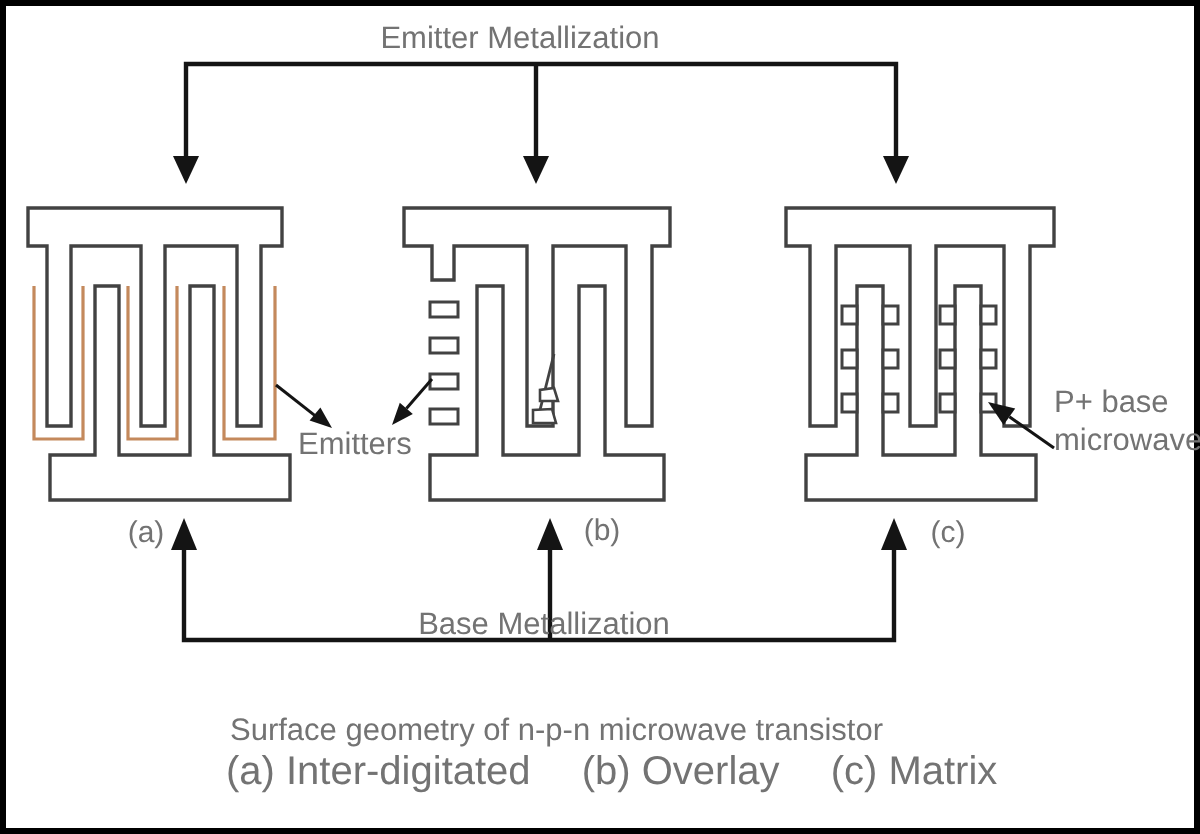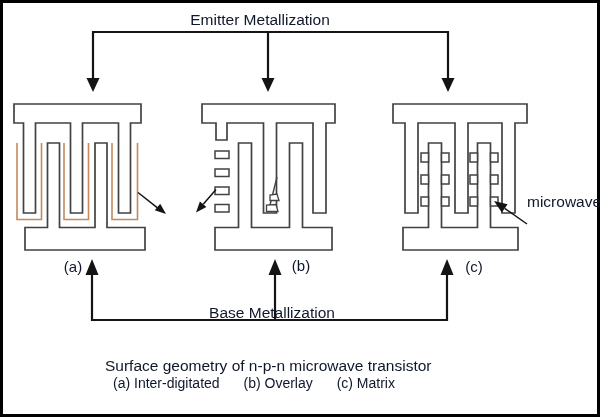--- a/index.html
+++ b/index.html
@@ -7,36 +7,36 @@
     position:relative;
     width:600px;height:417px;
     background:#fff;
     box-sizing:border-box;
     font-family:"Liberation Sans", sans-serif;
     overflow:hidden;
   }
   #diagram-svg{position:absolute;left:0;top:0;width:600px;height:417px;}
   .txt{
     position:absolute;
-    color:#0f172a;
+    color:#737373;
     font-size:15.5px;
     line-height:1.15;
     white-space:nowrap;
   }
   .ctr{text-align:center;}
   #lbl-emitter-met{left:181px;top:11px;width:158px;}
   #lbl-base-met{left:193px;top:304px;width:158px;}
   #lbl-emitters{left:149px;top:214px;}
   #p-base-block{left:527px;top:193px;line-height:18.5px;}
   .struct-lbl{font-size:15px;width:24px;}
   #lbl-a{left:61px;top:258px;}
   #lbl-b{left:289px;top:257px;}
   #lbl-c{left:462px;top:258px;}
-  #caption-line1{left:105px;top:357px;font-size:15.5px;}
-  #caption-line2{left:113px;top:375px;font-size:14px;}
+  #caption-line1{left:115px;top:357px;font-size:15.5px;}
+  #caption-line2{left:113px;top:375px;font-size:20px;}
   #caption-line2 .cap-item + .cap-item{margin-left:20px;}
 </style>
 </head>
 <body>
 
 <div id="figure">
 
   <svg id="diagram-svg" viewBox="0 0 600 417">
 
     <rect x="1.5" y="1.5" width="597" height="414" fill="none" stroke-width="3" stroke="#000000"></rect>
@@ -98,22 +98,24 @@
 
       <path d="M527 224 L504.7 208.4" fill="none" stroke-width="1.5"></path>
       <polygon points="494,201 507.6,204.3 501.8,212.5" stroke="none"></polygon>
     </g>
   </svg>
 
   <div id="lbl-emitter-met" class="txt ctr">Emitter Metallization</div>
 
   <div id="lbl-base-met" class="txt ctr">Base Metallization</div>
 
+  <div id="lbl-emitters" class="txt">Emitters</div>
 
   <div id="p-base-block" class="txt">
+    <div>P+ base</div>
     <div>microwave</div>
   </div>
 
   <div id="lbl-a" class="txt ctr struct-lbl">(a)</div>
   <div id="lbl-b" class="txt ctr struct-lbl">(b)</div>
   <div id="lbl-c" class="txt ctr struct-lbl">(c)</div>
 
   <div id="caption-line1" class="txt">Surface geometry of n-p-n microwave transistor</div>
 
   <div id="caption-line2" class="txt">

